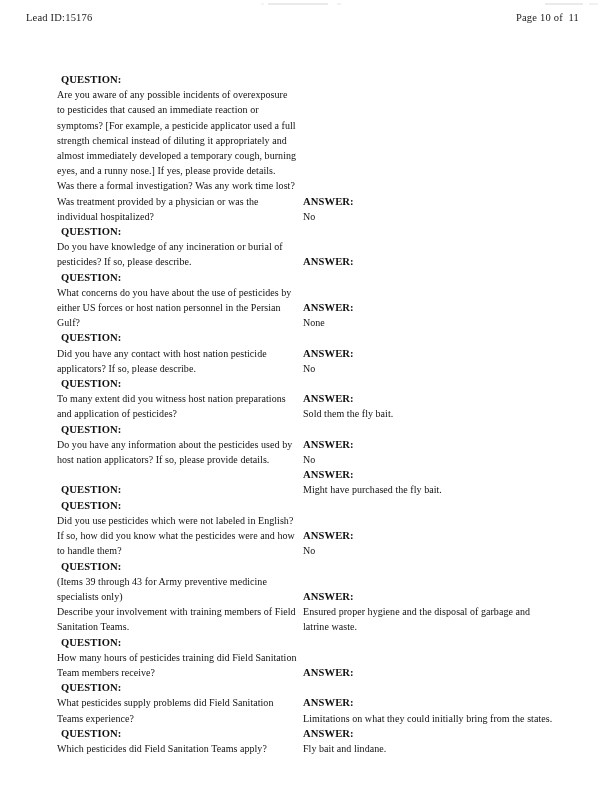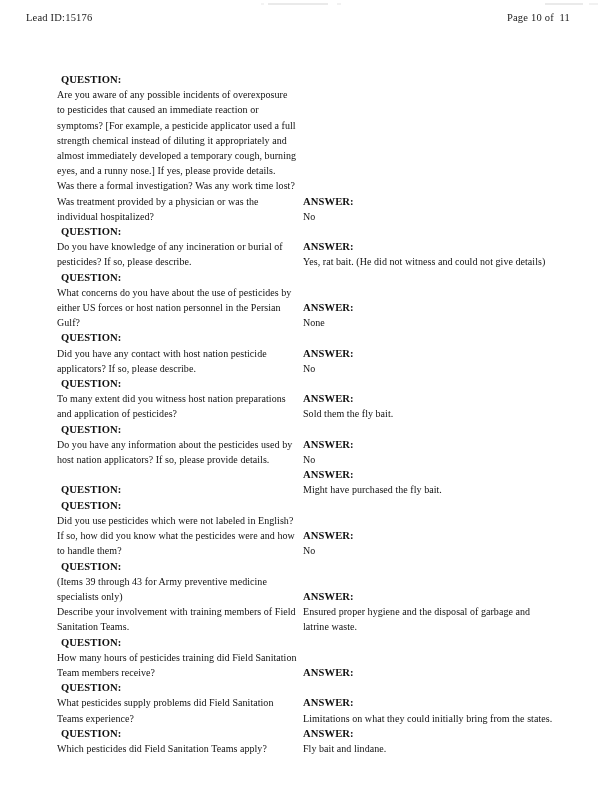--- a/index.html
+++ b/index.html
@@ -26,21 +26,21 @@
   .scan-artifact.a1 { left: 268px; top: 3px; width: 60px; }
   .scan-artifact.a2 { left: 337px; top: 3px; width: 4px; opacity: .35; }
   .scan-artifact.a3 { left: 545px; top: 3px; width: 38px; }
   .scan-artifact.a4 { left: 589px; top: 3px; width: 9px; opacity: .35; }
   .scan-artifact.a5 { left: 261px; top: 3px; width: 3px; opacity: .3; }
 
   .page-header {
     position: absolute;
     top: 12px;
     left: 26px;
-    right: 41px;
+    right: 32px;
     height: 16px;
     display: flex;
     justify-content: space-between;
     align-items: baseline;
     font-size: 10.5px;
     letter-spacing: .2px;
     color: #1a1a1a;
   }
   .page-header .lead-id { white-space: pre; }
   .page-header .page-num { white-space: pre; margin-left: 40px; }
@@ -111,21 +111,20 @@
         <div class="qa-text">No</div>
       </div>
     </div>
     <div class="qa-row">
       <div class="col-question">
         <div class="qa-label">QUESTION:</div>
         <div class="qa-text">Do you have knowledge of any incineration or burial of pesticides?  If so, please describe.</div>
       </div>
       <div class="col-answer">
         <div class="qa-label">ANSWER:</div>
-        <div class="qa-text">Yes, rat bait.  (He did not witness and could not give details)</div>
       </div>
     </div>
     <div class="qa-row">
       <div class="col-question">
         <div class="qa-label">QUESTION:</div>
         <div class="qa-text">What concerns do you have about the use of pesticides by either US forces or host nation personnel in the Persian Gulf?</div>
       </div>
       <div class="col-answer">
         <div class="qa-label">ANSWER:</div>
         <div class="qa-text">None</div>

